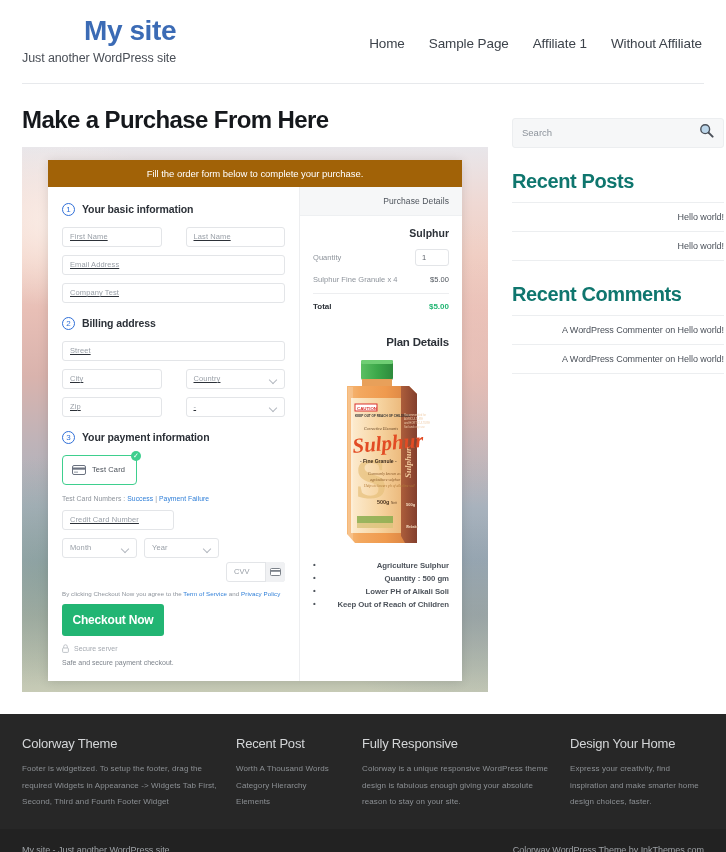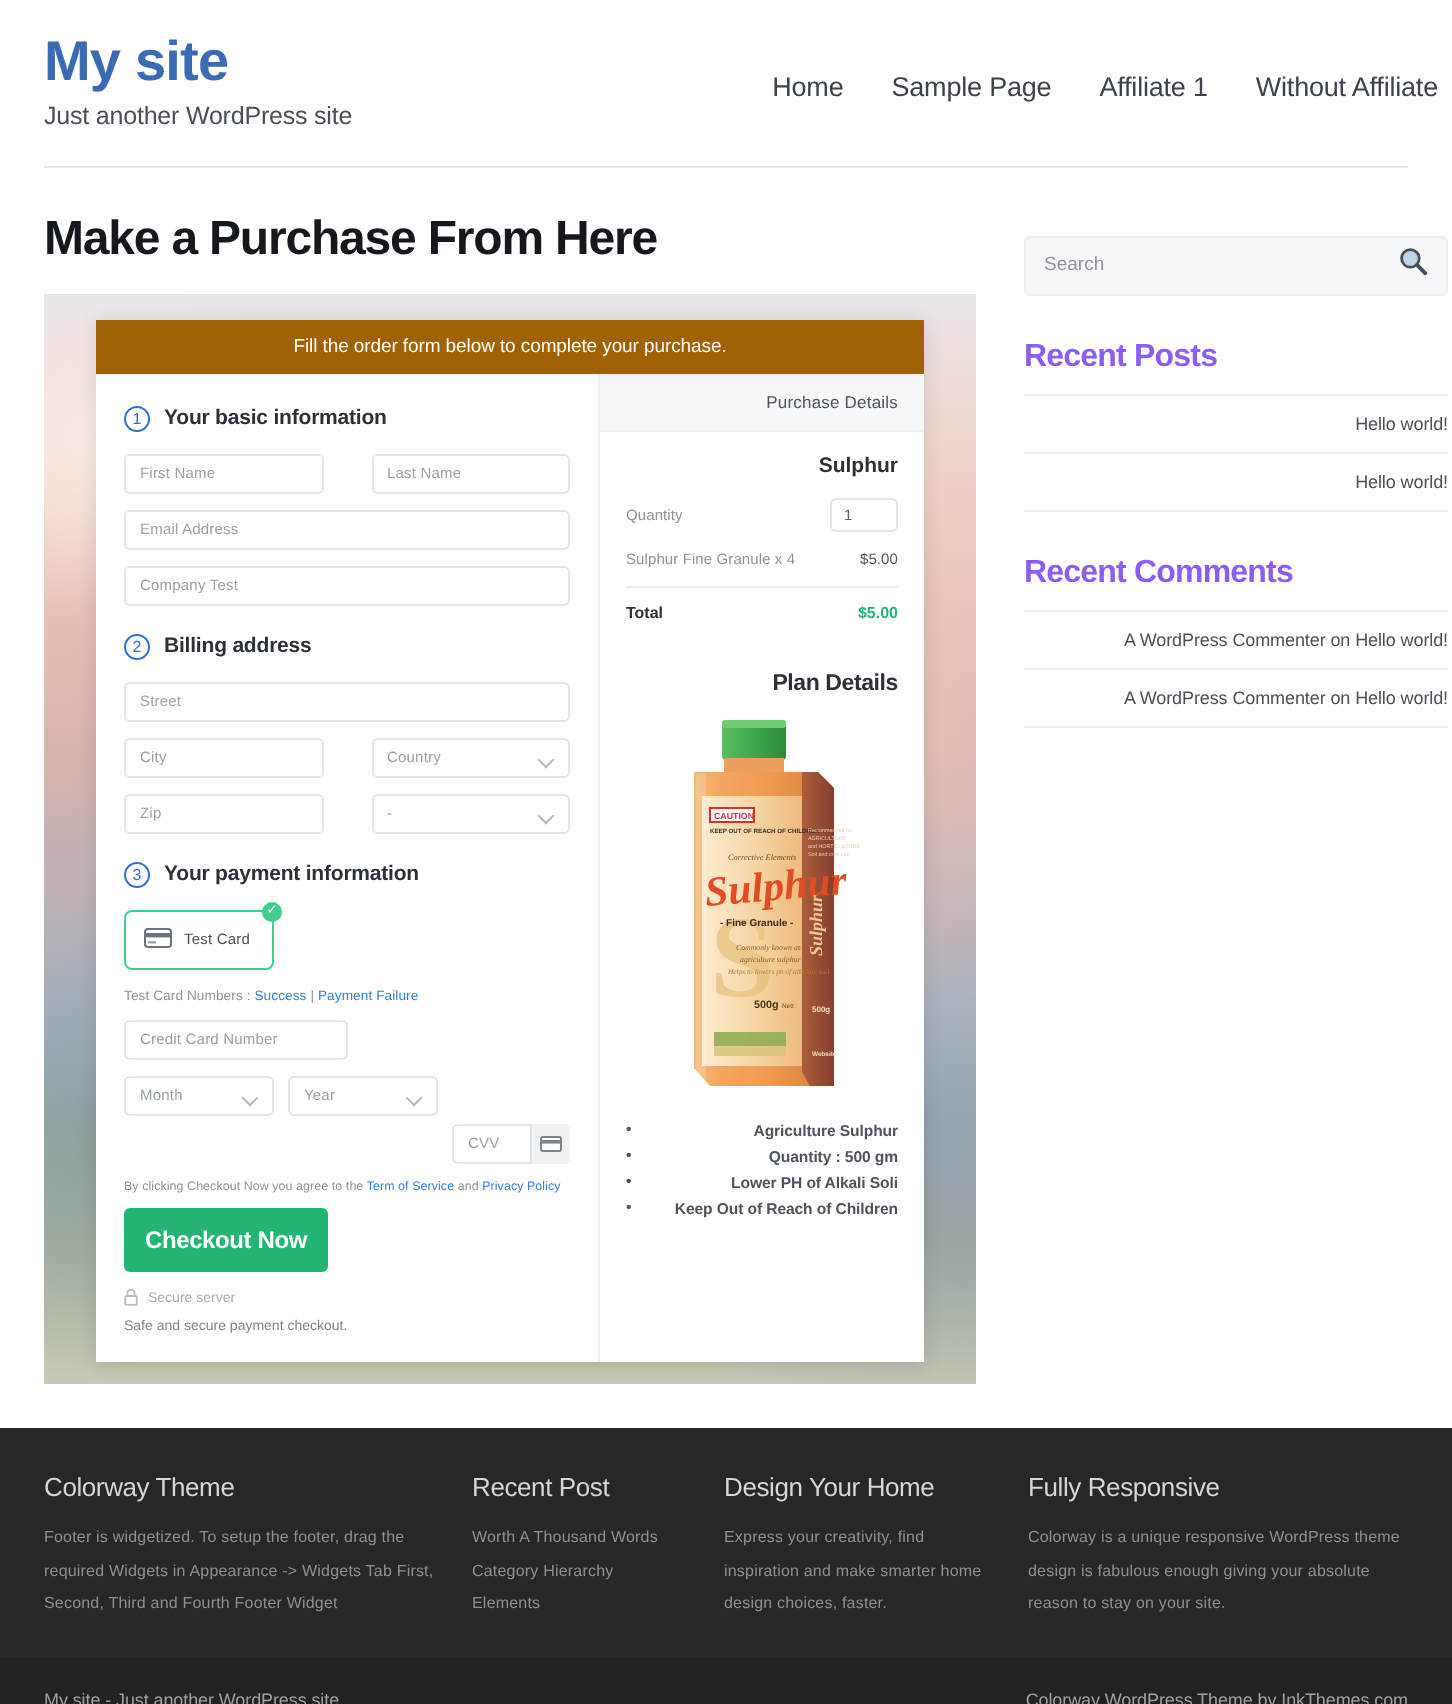--- a/index.html
+++ b/index.html
@@ -6,24 +6,25 @@
   html, body { width: 726px; }
   body {
     font-family: "Liberation Sans", sans-serif;
     background: #ffffff;
     color: #2c3138;
     -webkit-font-smoothing: antialiased;
   }
 
   
   .site-header {
-    padding: 14px 5px 0 22px;
+    padding: 14px 22px 0 22px;
     display: flex;
     align-items: flex-start;
     justify-content: space-between;
+    text-align: right;
   }
   .brand-block { padding-top: 2px; }
   .site-title {
     font-size: 28px;
     font-weight: bold;
     color: #3b6bb5;
     letter-spacing: -0.4px;
     line-height: 1.1;
   }
   .site-tagline {
@@ -152,21 +153,21 @@
     flex: 0 0 13px;
   }
   .step-label {
     font-size: 10.5px;
     font-weight: bold;
     color: #2c3138;
     letter-spacing: -0.1px;
   }
 
   
-  .field-row { display: flex; gap: 24px; margin-bottom: 8px; }
+  .field-row { display: flex; gap: 24px; margin-bottom: 8px; text-decoration: underline; }
   .fld {
     border: 1px solid #e3e5e8;
     border-radius: 3px;
     height: 20px;
     display: flex;
     align-items: center;
     padding: 0 7px;
     font-size: 7.5px;
     color: #9aa0a8;
     background: #fff;
@@ -340,23 +341,23 @@
     border-radius: 3px;
     height: 30px;
     display: flex;
     align-items: center;
     justify-content: space-between;
     padding: 0 9px;
     margin-bottom: 22px;
   }
   .search-box .ph { font-size: 9.5px; color: #8d939b; }
   .widget-title {
-    font-size: 16px;
-    font-weight: bold;
-    color: #8b5cf6;
+    font-size: 20px;
+    font-weight: bold;
+    color: #0f766e;
     letter-spacing: -0.4px;
     padding-bottom: 9px;
     border-bottom: 1px solid #eceef0;
   }
   .widget-list { margin-bottom: 22px; }
   .widget-list li {
     list-style: none;
     font-size: 9px;
     color: #4a5059;
     padding: 9px 0;
@@ -663,26 +664,26 @@
     <p>Footer is widgetized. To setup the footer, drag the required Widgets in Appearance -&gt; Widgets Tab First, Second, Third and Fourth Footer Widget</p>
   </div>
   <div class="fcol c2">
     <h4>Recent Post</h4>
     <ul>
       <li>Worth A Thousand Words</li>
       <li>Category Hierarchy</li>
       <li>Elements</li>
     </ul>
   </div>
+  <div class="fcol c3">
+    <h4>Fully Responsive</h4>
+    <p>Colorway is a unique responsive WordPress theme design is fabulous enough giving your absolute reason to stay on your site.</p>
+  </div>
   <div class="fcol">
     <h4>Design Your Home</h4>
     <p>Express your creativity, find inspiration and make smarter home design choices, faster.</p>
-  </div>
-  <div class="fcol c3">
-    <h4>Fully Responsive</h4>
-    <p>Colorway is a unique responsive WordPress theme design is fabulous enough giving your absolute reason to stay on your site.</p>
   </div>
 </div>
 
 <div class="copybar">
   <span>My site - Just another WordPress site</span>
   <span>Colorway WordPress Theme by InkThemes.com</span>
 </div>
 
 </body></html>

